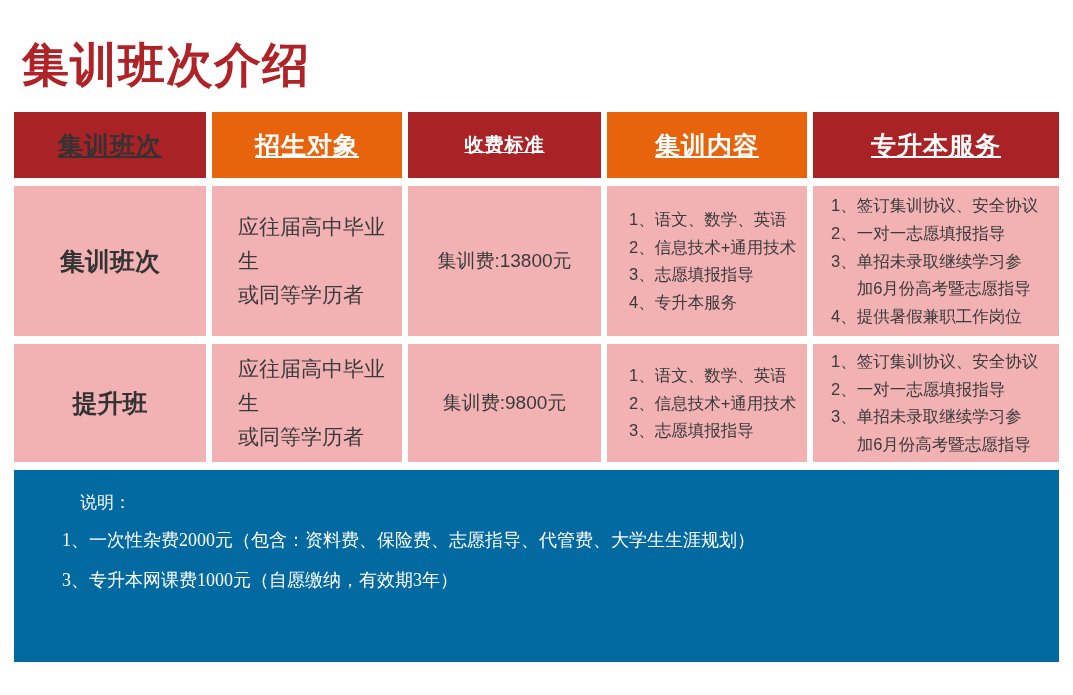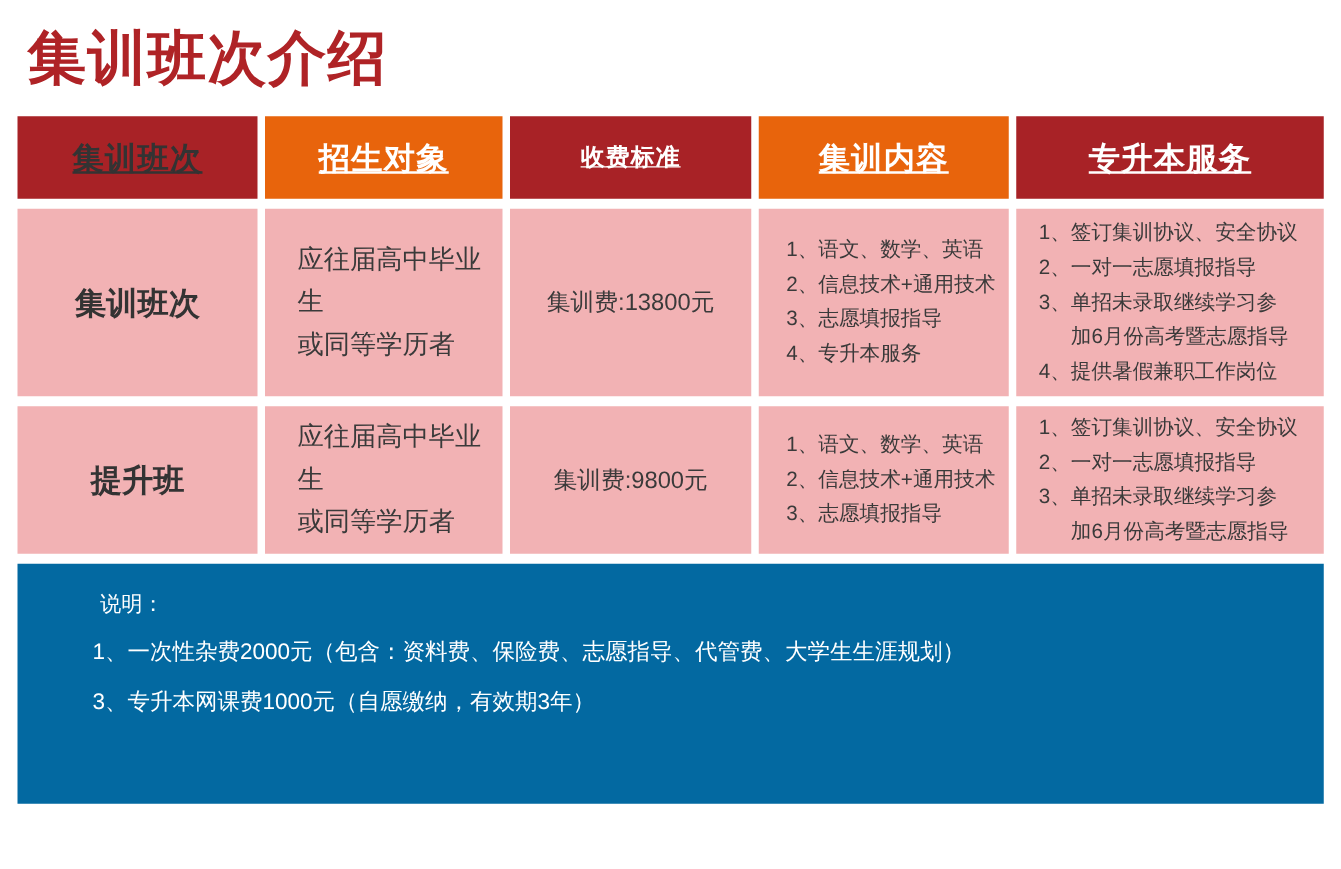--- a/index.html
+++ b/index.html
@@ -2,21 +2,21 @@
 <html><head>
 <meta charset="utf-8">
 <style>
   * { box-sizing: border-box; margin: 0; padding: 0; }
   html, body {
     width: 1073px; height: 695px;
     background: #ffffff;
     font-family: "Liberation Sans", "DejaVu Sans", sans-serif;
     overflow: hidden;
   }
-  .page { position: relative; width: 1073px; height: 489px; padding: 0 14px; }
+  .page { position: relative; width: 1073px; height: 489px; padding: 0 14px; margin-top: 19px; }
 
   .title {
     font-size: 47px;
     font-weight: bold;
     color: #AF2326;
     letter-spacing: 1px;
     padding: 18px 0 6px 8px;
     line-height: 1.18;
     white-space: nowrap;
   }
@@ -70,21 +70,21 @@
     height: 192px;
     padding: 24px 0 0 0;
   }
   .notes .n-line {
     font-size: 17.5px;
     line-height: 1;
     padding-left: 66px;
     white-space: nowrap;
   }
   .notes .n-head { font-size: 17px; margin-bottom: 20px; }
-  .notes .n-item { margin-bottom: 22px; padding-left: 60px; font-size: 18px; }
+  .notes .n-item { margin-bottom: 22px; padding-left: 48px; font-size: 18px; font-family: Liberation Serif, serif; }
 </style>
 </head>
 <body>
 
 <div class="page">
 
   <div class="title">集训班次介绍</div>
 
   <div class="table">
 

